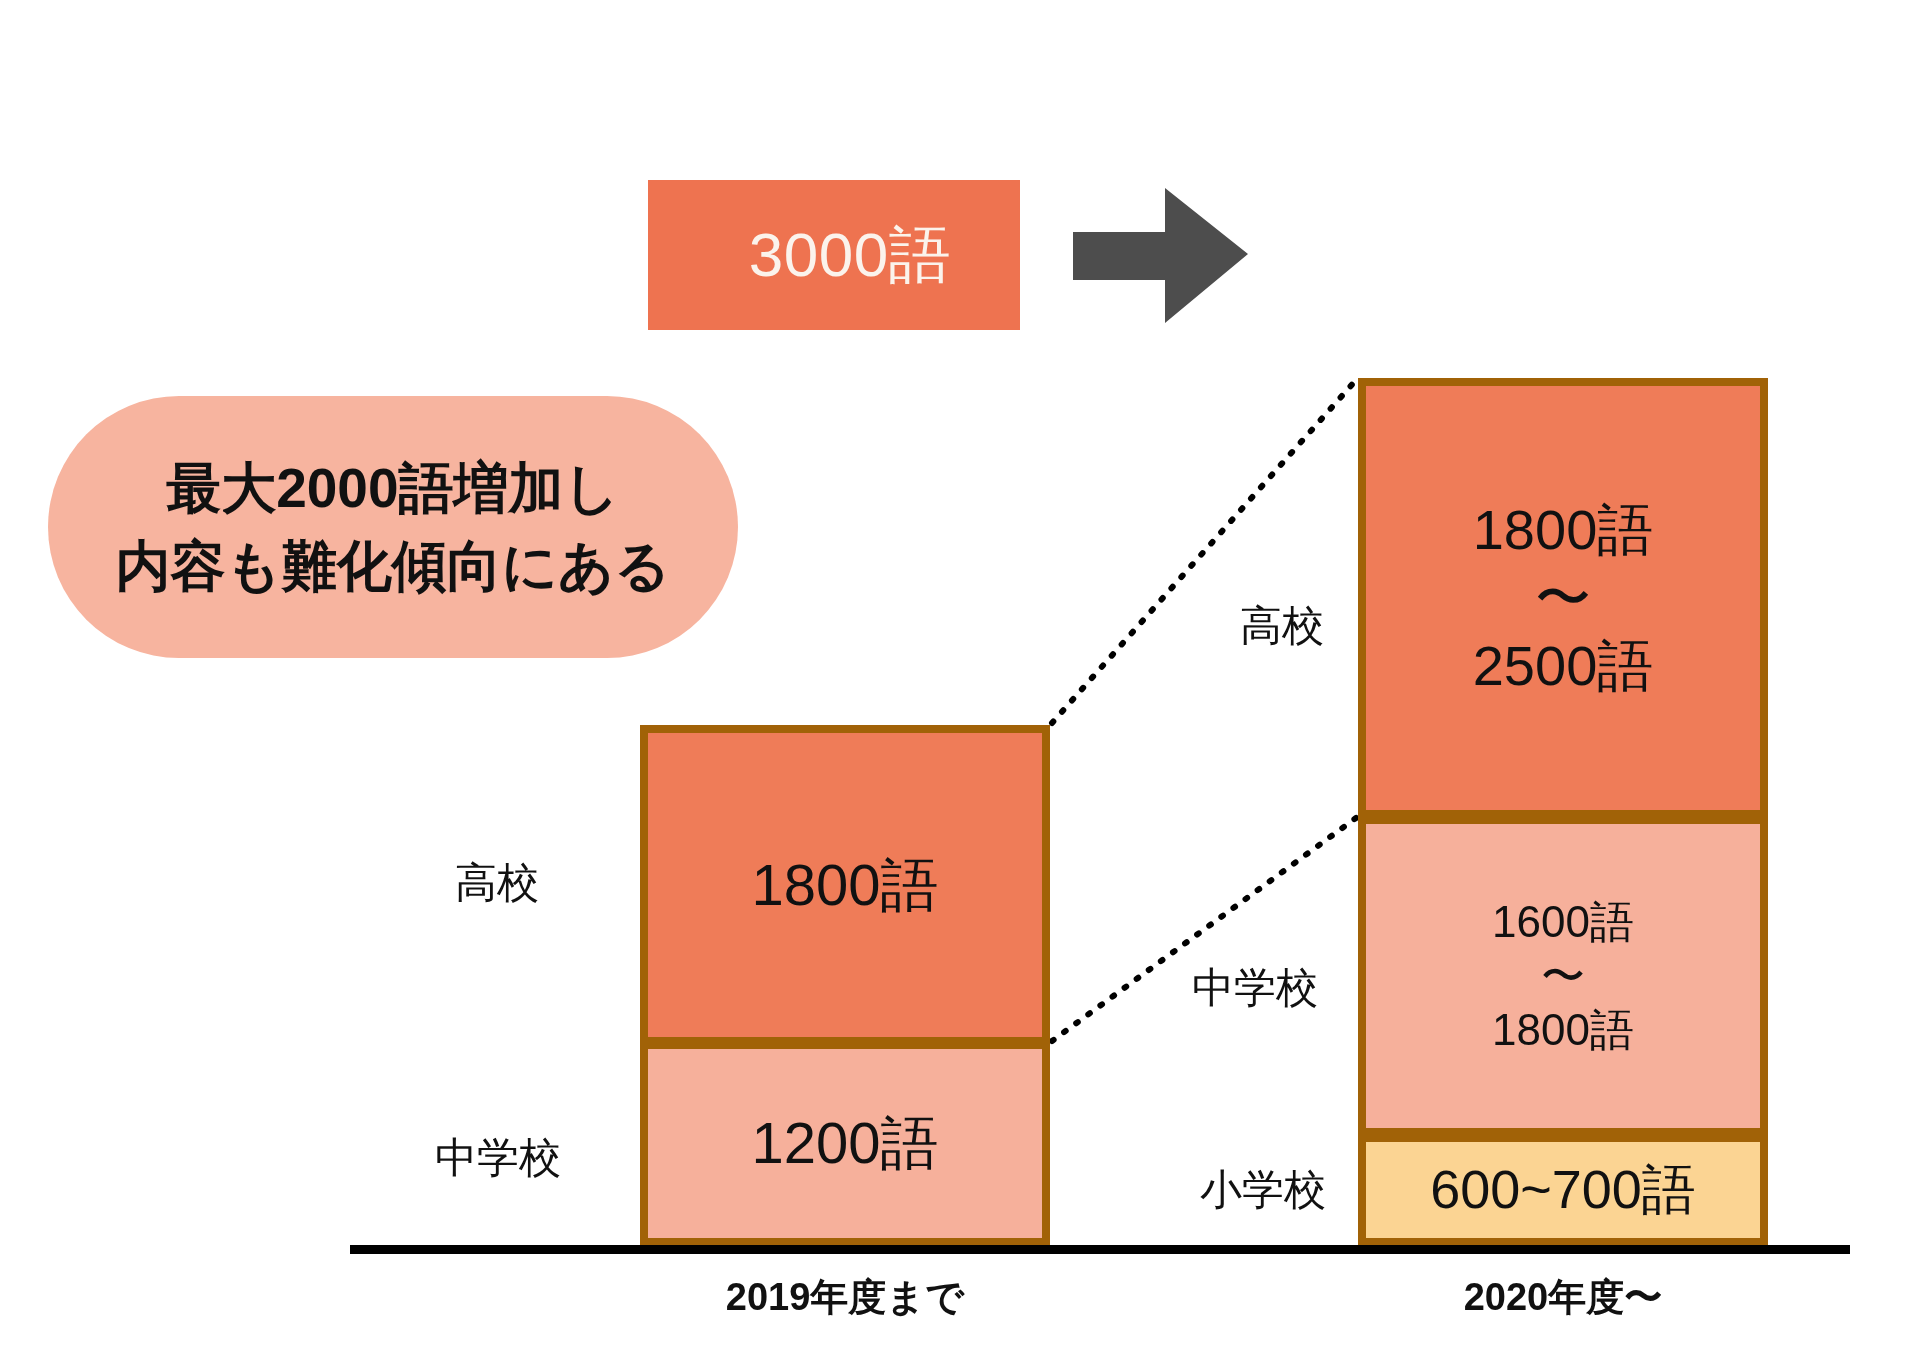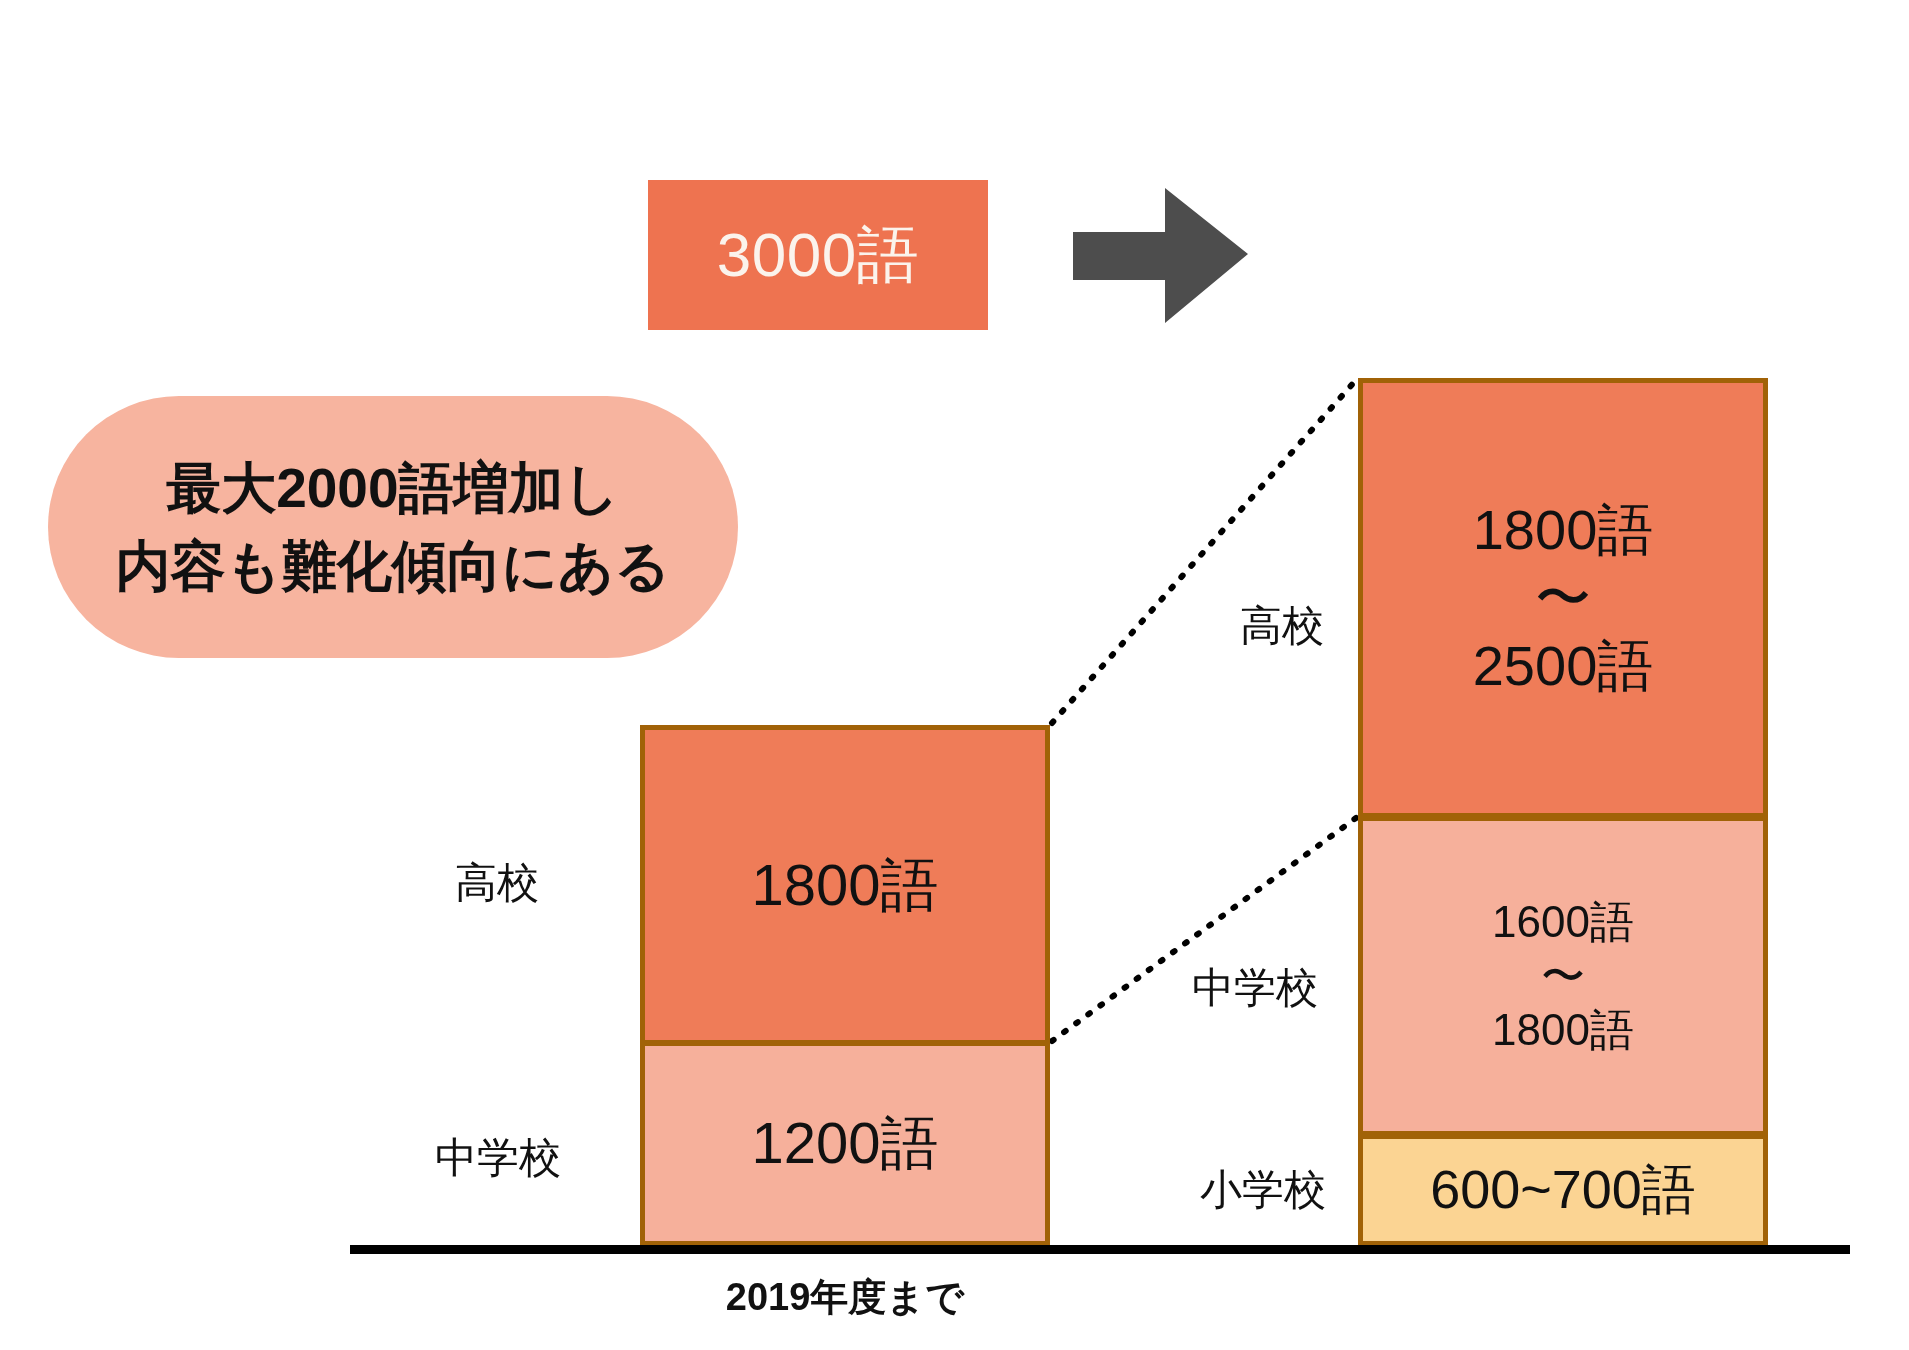--- a/index.html
+++ b/index.html
@@ -22,20 +22,21 @@
   .banner {
     position: absolute;
     background: #EE7350;
     color: #FBF3EC;
     display: flex;
     align-items: center;
     justify-content: center;
     font-weight: 400;
     letter-spacing: 0.5px;
     white-space: nowrap;
+    padding-left: 32px;
   }
   #banner-left {
     left: 648px;
     top: 180px;
     width: 340px;
     height: 150px;
     font-size: 62px;
   }
   #banner-right {
     left: 1283px;
@@ -82,21 +83,21 @@
     left: 350px;
     top: 1245px;
     width: 1500px;
     height: 9px;
     background: #000000;
   }
 
   .bar {
     position: absolute;
     box-sizing: border-box;
-    border: 5px solid #a16207;
+    border: 8px solid #a16207;
     display: flex;
     align-items: center;
     justify-content: center;
     color: #111111;
     text-align: center;
     line-height: 1.22;
     white-space: pre-line;
   }
 
   
@@ -202,16 +203,17 @@
 2500語</div>
 
   <div id="R-label-mid">中学校</div>
   <div id="R-mid" class="bar">1600語
 〜
 1800語</div>
 
   <div id="R-label-elem">小学校</div>
   <div id="R-elem" class="bar">600~700語</div>
 
+  <div id="R-axis-label">2020年度〜</div>
 
   <div id="baseline"></div>
 
 </div>
 
 </body></html>

